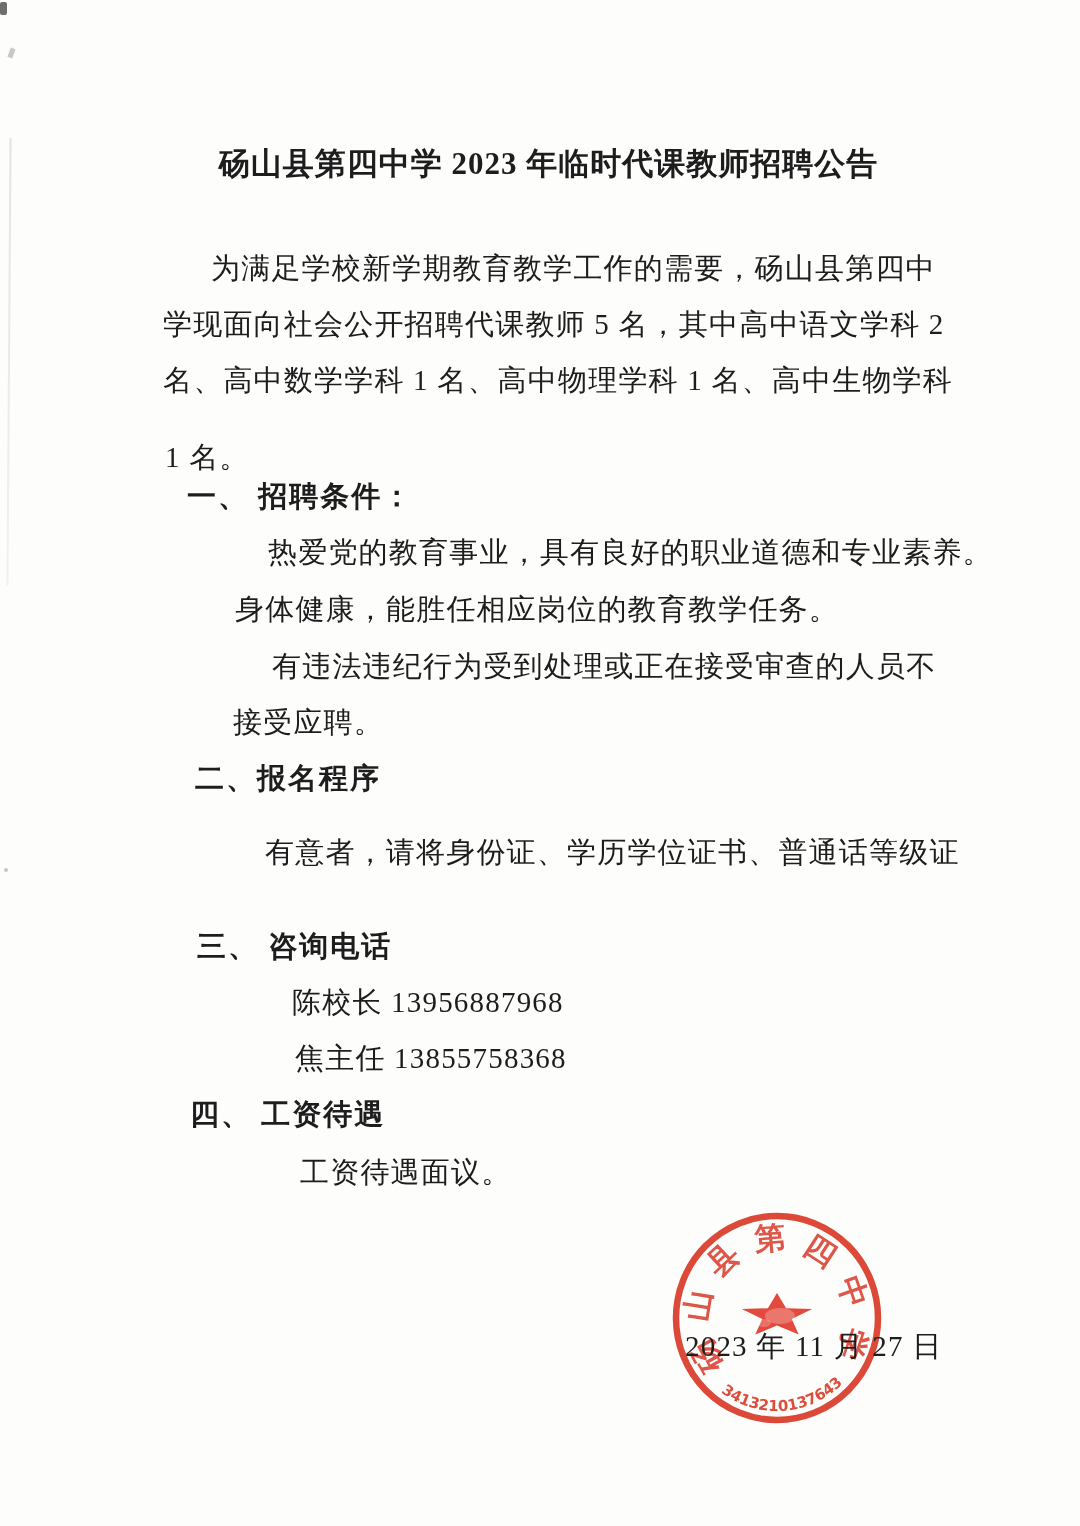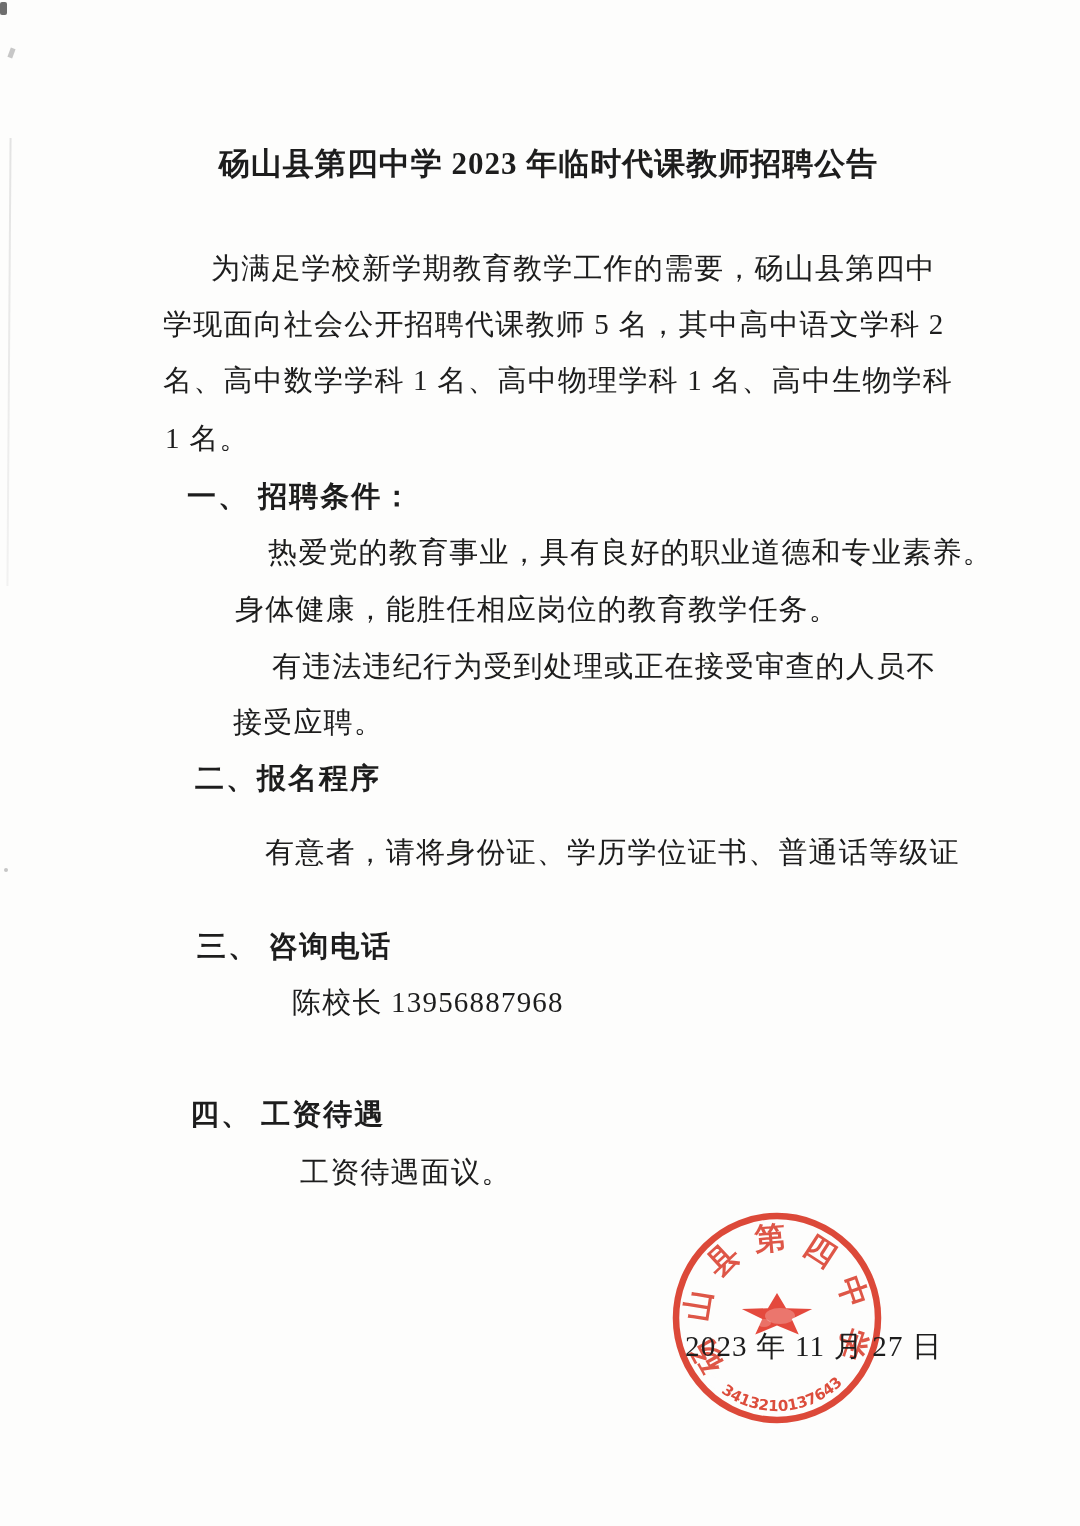--- a/index.html
+++ b/index.html
@@ -57,33 +57,34 @@
   <div class="crease"></div>
   <div class="speck speck1"></div>
   <div class="speck speck2"></div>
   <div class="speck speck3"></div>
 
   <div class="title">砀山县第四中学 2023 年临时代课教师招聘公告</div>
 
   <div class="ln" style="left:211px;top:240px;">为满足学校新学期教育教学工作的需要，砀山县第四中</div>
   <div class="ln" style="left:163px;top:296px;">学现面向社会公开招聘代课教师 5 名，其中高中语文学科 2</div>
   <div class="ln" style="left:163px;top:352px;">名、高中数学学科 1 名、高中物理学科 1 名、高中生物学科</div>
-  <div class="ln" style="left:165px;top:410px;text-align:center;">1 名。</div>
+  <div class="ln" style="left:165px;top:429px;text-align:center;">1 名。</div>
 
   <div class="ln hd" style="left:187px;top:468px;">一、 招聘条件：</div>
   <div class="ln" style="left:268px;top:524px;">热爱党的教育事业，具有良好的职业道德和专业素养。</div>
   <div class="ln" style="left:235px;top:581px;">身体健康，能胜任相应岗位的教育教学任务。</div>
   <div class="ln" style="left:233px;top:694px;">接受应聘。</div>
   <div class="ln" style="left:272px;top:638px;">有违法违纪行为受到处理或正在接受审查的人员不</div>
 
   <div class="ln hd" style="left:195px;top:750px;">二、报名程序</div>
   <div class="ln" style="left:265px;top:824px;">有意者，请将身份证、学历学位证书、普通话等级证</div>
 
   <div class="ln hd" style="left:197px;top:918px;">三、 咨询电话</div>
   <div class="ln" style="left:292px;top:974px;">陈校长 13956887968</div>
+  <div class="ln" style="left:295px;top:1030px;">焦主任 13855758368</div>
 
   <div class="ln hd" style="left:190px;top:1086px;">四、 工资待遇</div>
   <div class="ln" style="left:300px;top:1144px;">工资待遇面议。</div>
 
   <svg id="seal-svg" class="seal" viewBox="650 1195 260 260">
     <ellipse id="seal-ring" cx="777" cy="1318" rx="101" ry="102" fill="none" stroke="#d93a28" stroke-width="6.5" opacity="0.92"></ellipse>
     <g id="seal-arc">
         <text x="707.0304234288483" y="1356.784769619707" transform="rotate(-119 707.0304234288483 1356.784769619707)" class="seal-char" fill="#d93a28">砀</text>
         <text x="697.984932752389" y="1305.4852427967814" transform="rotate(-81 697.984932752389 1305.4852427967814)" class="seal-char" fill="#d93a28">山</text>
         <text x="722.4401311950002" y="1259.4917038704664" transform="rotate(-43 722.4401311950002 1259.4917038704664)" class="seal-char" fill="#d93a28">县</text>

